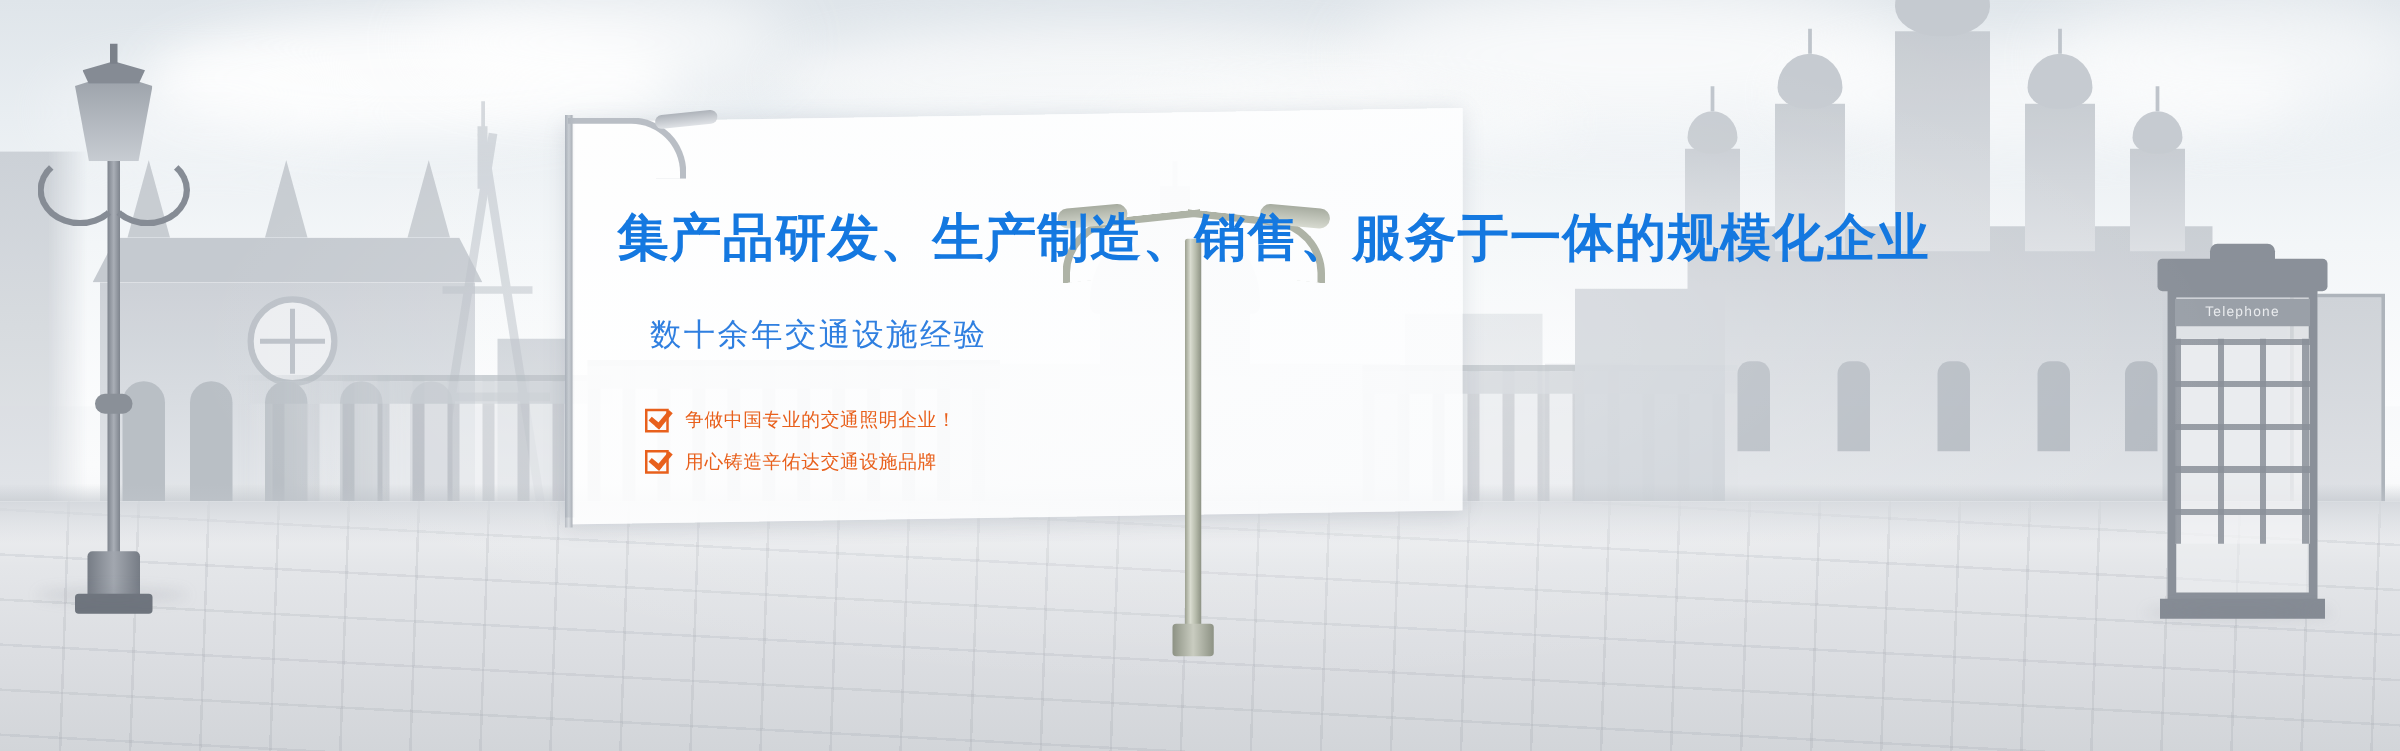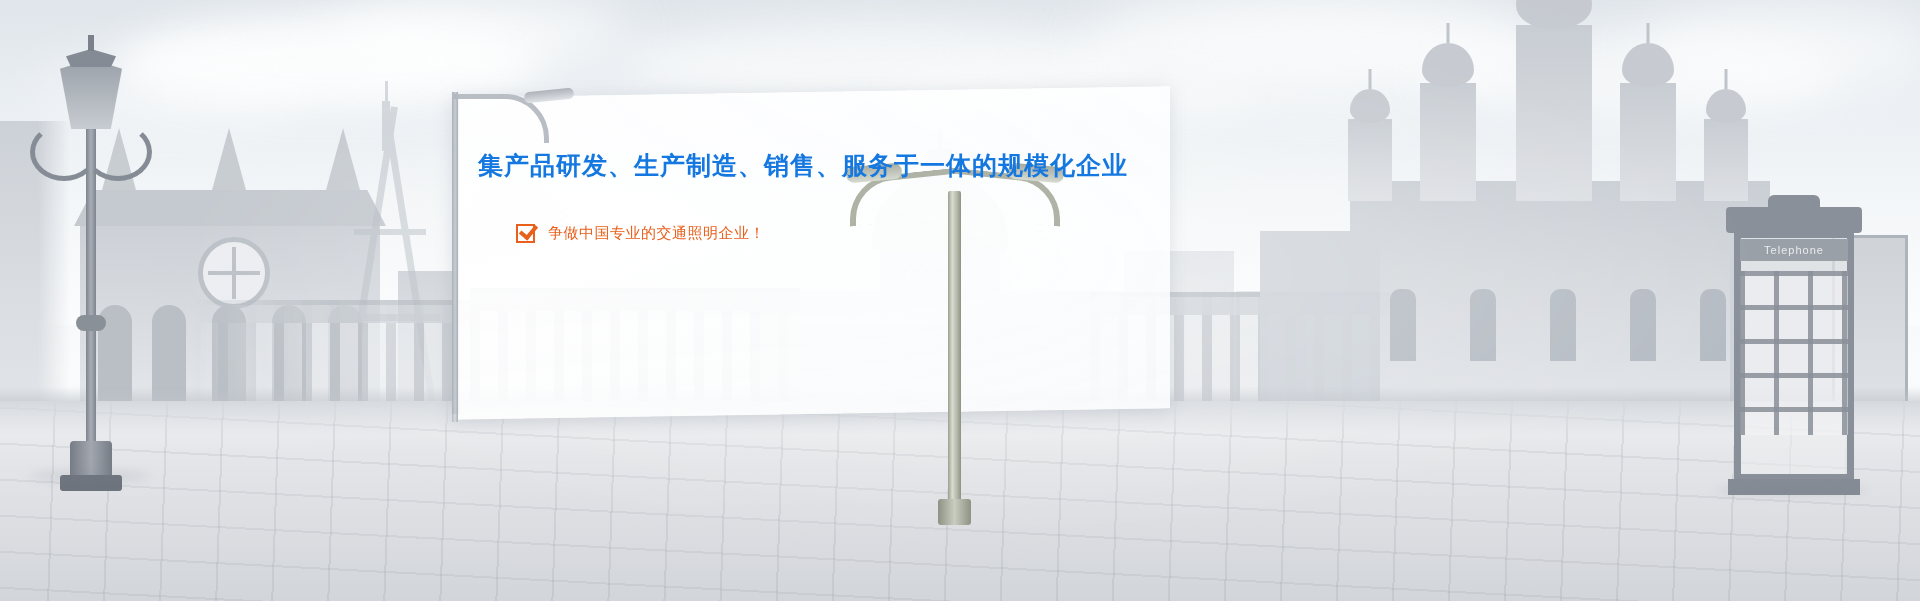--- a/index.html
+++ b/index.html
@@ -183,22 +183,22 @@
     box-shadow:0 2px 18px rgba(100,110,125,.18);
     transform:skewY(-0.9deg);}
   .panel-inner{position:absolute;inset:0;transform:skewY(0.9deg);}
   .panel-edge{position:absolute;left:452px;top:92px;width:8px;height:322px;z-index:7;
     background:linear-gradient(90deg,rgba(160,168,178,.5),rgba(255,255,255,0));
     transform:skewY(-0.9deg);}
 
   
   .content{position:absolute;left:478px;top:150px;z-index:8;width:700px;}
   .headline{
-    font-size:25px;font-weight:bold;color:#1478E0;letter-spacing:1px;
-    white-space:nowrap;line-height:1.2;margin:0;
+    font-size:41px;font-weight:bold;color:#1478E0;letter-spacing:1px;
+    white-space:nowrap;line-height:1.2;margin:16px;
   }
   .subtitle{
     font-size:25px;color:#2f7fe0;letter-spacing:2px;margin:38px 0 0 42px;
     line-height:1.2;white-space:nowrap;
   }
   .bullets{list-style:none;margin:44px 0 0 38px;padding:0;text-align:center;}
   .bullet{display:flex;align-items:center;margin-bottom:14px;}
   .check{
     width:15px;height:15px;border:2px solid #E8601C;position:relative;
     flex:0 0 auto;margin-right:13px;
@@ -343,22 +343,27 @@
       <div class="arm r"></div>
       <div class="lantern l"></div>
       <div class="lantern r"></div>
     </div>
     <div class="pole"></div>
     <div class="foot"></div>
   </div>
 
   <div class="content">
     <h1 class="headline">集产品研发、生产制造、销售、服务于一体的规模化企业</h1>
+    <div class="subtitle">数十余年交通设施经验</div>
     <ul class="bullets">
       <li class="bullet">
         <span class="check"></span>
         <span class="bullet-text">争做中国专业的交通照明企业！</span>
       </li>
+      <li class="bullet">
+        <span class="check"></span>
+        <span class="bullet-text">用心铸造辛佑达交通设施品牌</span>
+      </li>
     </ul>
   </div>
 
   <div class="vign"></div>
 </div>
 
 </body></html>

